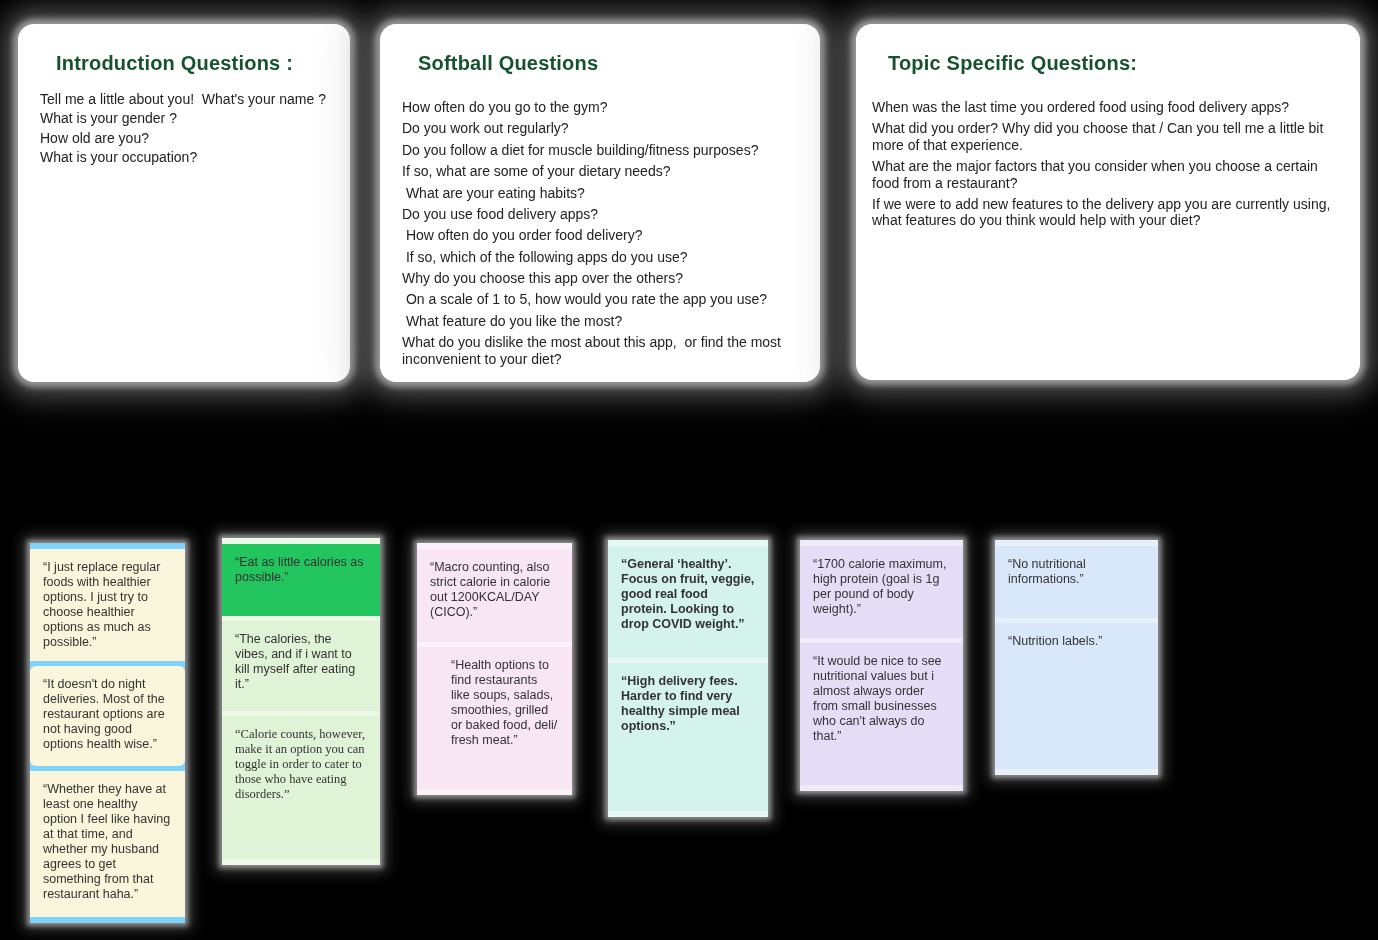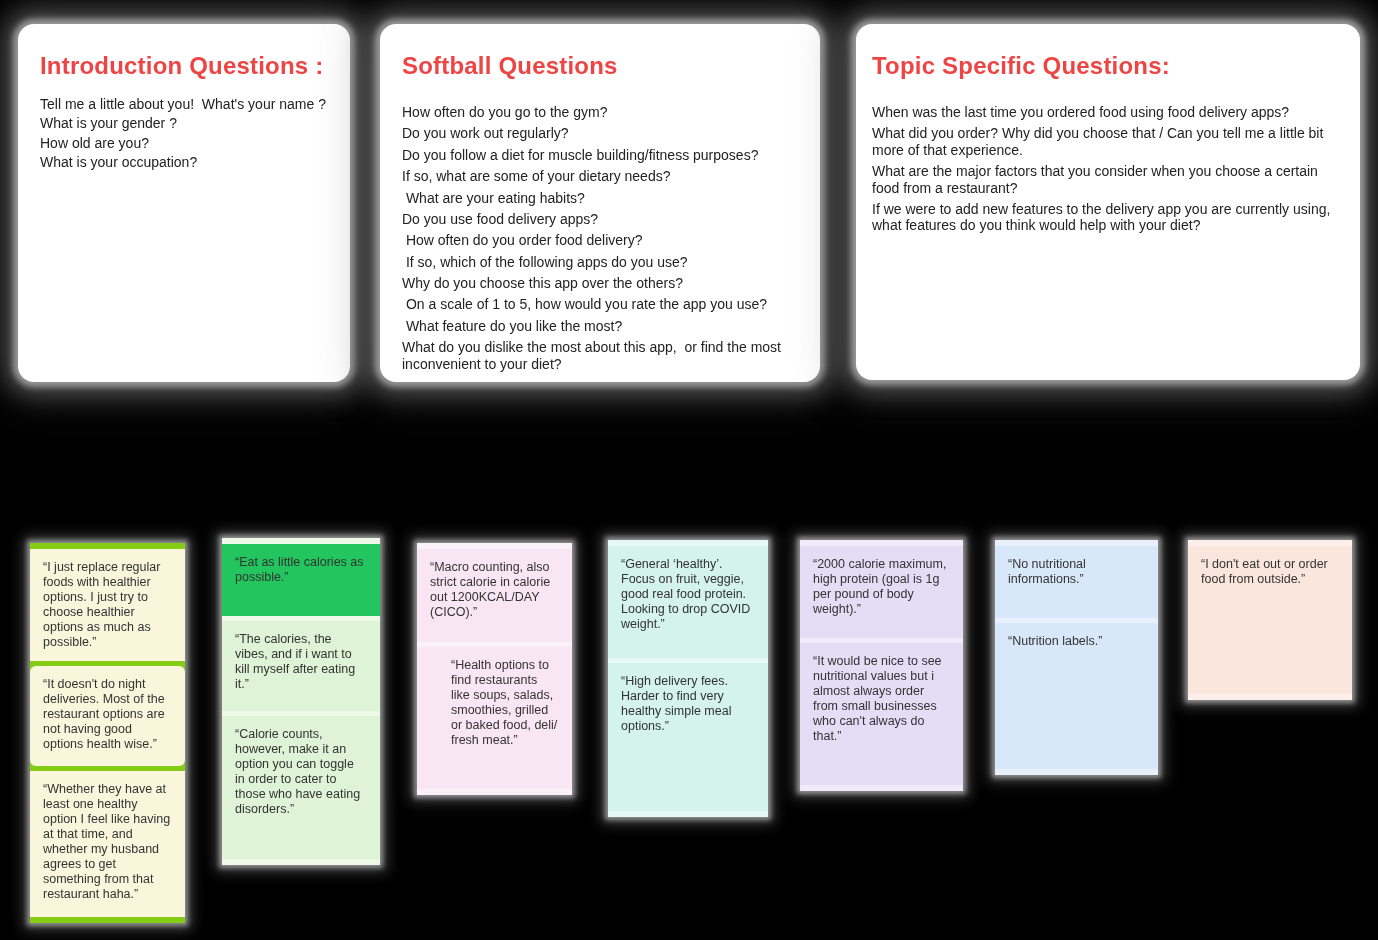--- a/index.html
+++ b/index.html
@@ -17,25 +17,25 @@
     background: #ffffff;
     border-radius: 16px;
     box-sizing: border-box;
     padding: 22px 22px;
     color: #1d1d1d;
     box-shadow: 0 0 6px 5px rgba(158,158,158,0.95),
                 0 0 22px 14px rgba(118,118,118,0.55),
                 0 0 40px 24px rgba(90,90,90,0.25);
   }
   .card h2 {
-    margin: 6px 0 24px 0;
-    font-size: 24px;
+    margin: 6px 0 24px 16px;
+    font-size: 20px;
     font-weight: 700;
     letter-spacing: 0.2px;
-    color: #ef4444;
+    color: #14532d;
   }
   .card.tight h2 { margin-bottom: 16px; }
   .card p {
     margin: 0 0 5px 0;
     font-size: 14px;
     line-height: 1.17;
     white-space: pre-wrap;
     color: #222;
   }
   .card.tight p { margin-bottom: 3px; }
@@ -91,49 +91,46 @@
   </section>
 
   <section class="card" style="left:856px; top:24px; width:504px; height:356px;padding-left:16px;">
     <h2>Topic Specific Questions:</h2>
     <p>When was the last time you ordered food using food delivery apps?</p>
     <p>What did you order? Why did you choose that / Can you tell me a little bit  more of that experience.</p>
     <p>What are the major factors that you consider when you choose a certain food from a restaurant?</p>
     <p>If we were to add new features to the delivery app you are currently using, what features do you think would help with your diet?</p>
   </section>
 
-  <div class="group" style="left: 30px; top: 543px; width: 155px; background-color: #84cc16;">
+  <div class="group" style="left: 30px; top: 543px; width: 155px; background-color: #7dd3fc;">
     <div class="note" style="height: 112px; background-color: rgb(250, 246, 220);">“I just replace regular foods with healthier options. I just try to choose healthier options as much as possible.”</div>
     <div class="note" style="height: 100px; background-color: rgb(250, 246, 220); border-radius: 6px;">“It doesn't do night deliveries. Most of the restaurant options are not having good options health wise.”</div>
     <div class="note" style="height: 146px; background-color: rgb(250, 246, 220);">“Whether they have at least one healthy option I feel like having at that time, and whether my husband agrees to get something from that restaurant haha.”</div>
   </div>
 
   <div class="group" style="left: 222px; top: 538px; width: 158px; background-color: rgb(237, 248, 230);">
     <div class="note" style="height: 72px; background-color: #22c55e;">“Eat as little calories as possible.”</div>
     <div class="note" style="height: 90px; background-color: rgb(223, 243, 215);">“The calories, the vibes, and if i want to kill myself after eating it.”</div>
-    <div class="note" style="height: 143px; background-color: rgb(223, 243, 215);">“Calorie counts, however, make it an option you can toggle in order to cater to those who have eating disorders.”</div>
+    <div class="note" style="height: 143px; background-color: rgb(223, 243, 215); font-family: Liberation Serif, serif;">“Calorie counts, however, make it an option you can toggle in order to cater to those who have eating disorders.”</div>
   </div>
 
   <div class="group" style="left: 417px; top: 543px; width: 155px; background-color: rgb(251, 241, 249);">
     <div class="note" style="height: 93px; background-color: rgb(248, 230, 244);">“Macro counting, also strict calorie in calorie out 1200KCAL/DAY (CICO).”</div>
     <div class="note" style="height: 142px; background-color: rgb(248, 230, 244); padding-left: 34px;">“Health options to find restaurants like soups, salads, smoothies, grilled or baked food, deli/ fresh meat.”</div>
   </div>
 
-  <div class="group" style="left: 608px; top: 540px; width: 160px; background-color: rgb(230, 248, 243);">
+  <div class="group" style="left: 608px; top: 540px; width: 160px; background-color: rgb(230, 248, 243); font-weight: bold;">
     <div class="note" style="height: 112px; background-color: rgb(212, 243, 235);">“General ‘healthy’. Focus on fruit, veggie, good real food protein. Looking to drop COVID weight.”</div>
     <div class="note" style="height: 148px; background-color: rgb(212, 243, 235);">“High delivery fees. Harder to find very healthy simple meal options.”</div>
   </div>
 
   <div class="group" style="left: 800px; top: 540px; width: 163px; background-color: rgb(240, 235, 250);">
-    <div class="note" style="height: 92px; background-color: rgb(229, 221, 246);">“2000 calorie maximum, high protein (goal is 1g per pound of body weight).”</div>
+    <div class="note" style="height: 92px; background-color: rgb(229, 221, 246);">“1700 calorie maximum, high protein (goal is 1g per pound of body weight).”</div>
     <div class="note" style="height: 142px; background-color: rgb(229, 221, 246);">“It would be nice to see nutritional values but i almost always order from small businesses who can't always do that.”</div>
   </div>
 
   <div class="group" style="left: 995px; top: 540px; width: 163px; background-color: rgb(232, 240, 252);">
     <div class="note" style="height: 72px; background-color: rgb(217, 231, 250);">“No nutritional informations.”</div>
     <div class="note" style="height: 146px; background-color: rgb(217, 231, 250);">“Nutrition labels.”</div>
   </div>
 
-  <div class="group" style="left: 1188px; top: 540px; width: 164px; background-color: rgb(252, 239, 233);">
-    <div class="note" style="height: 148px; background-color: rgb(250, 230, 221);">“I don't eat out or order food from outside.”</div>
-  </div>
 
 </div>
 
 </body></html>

